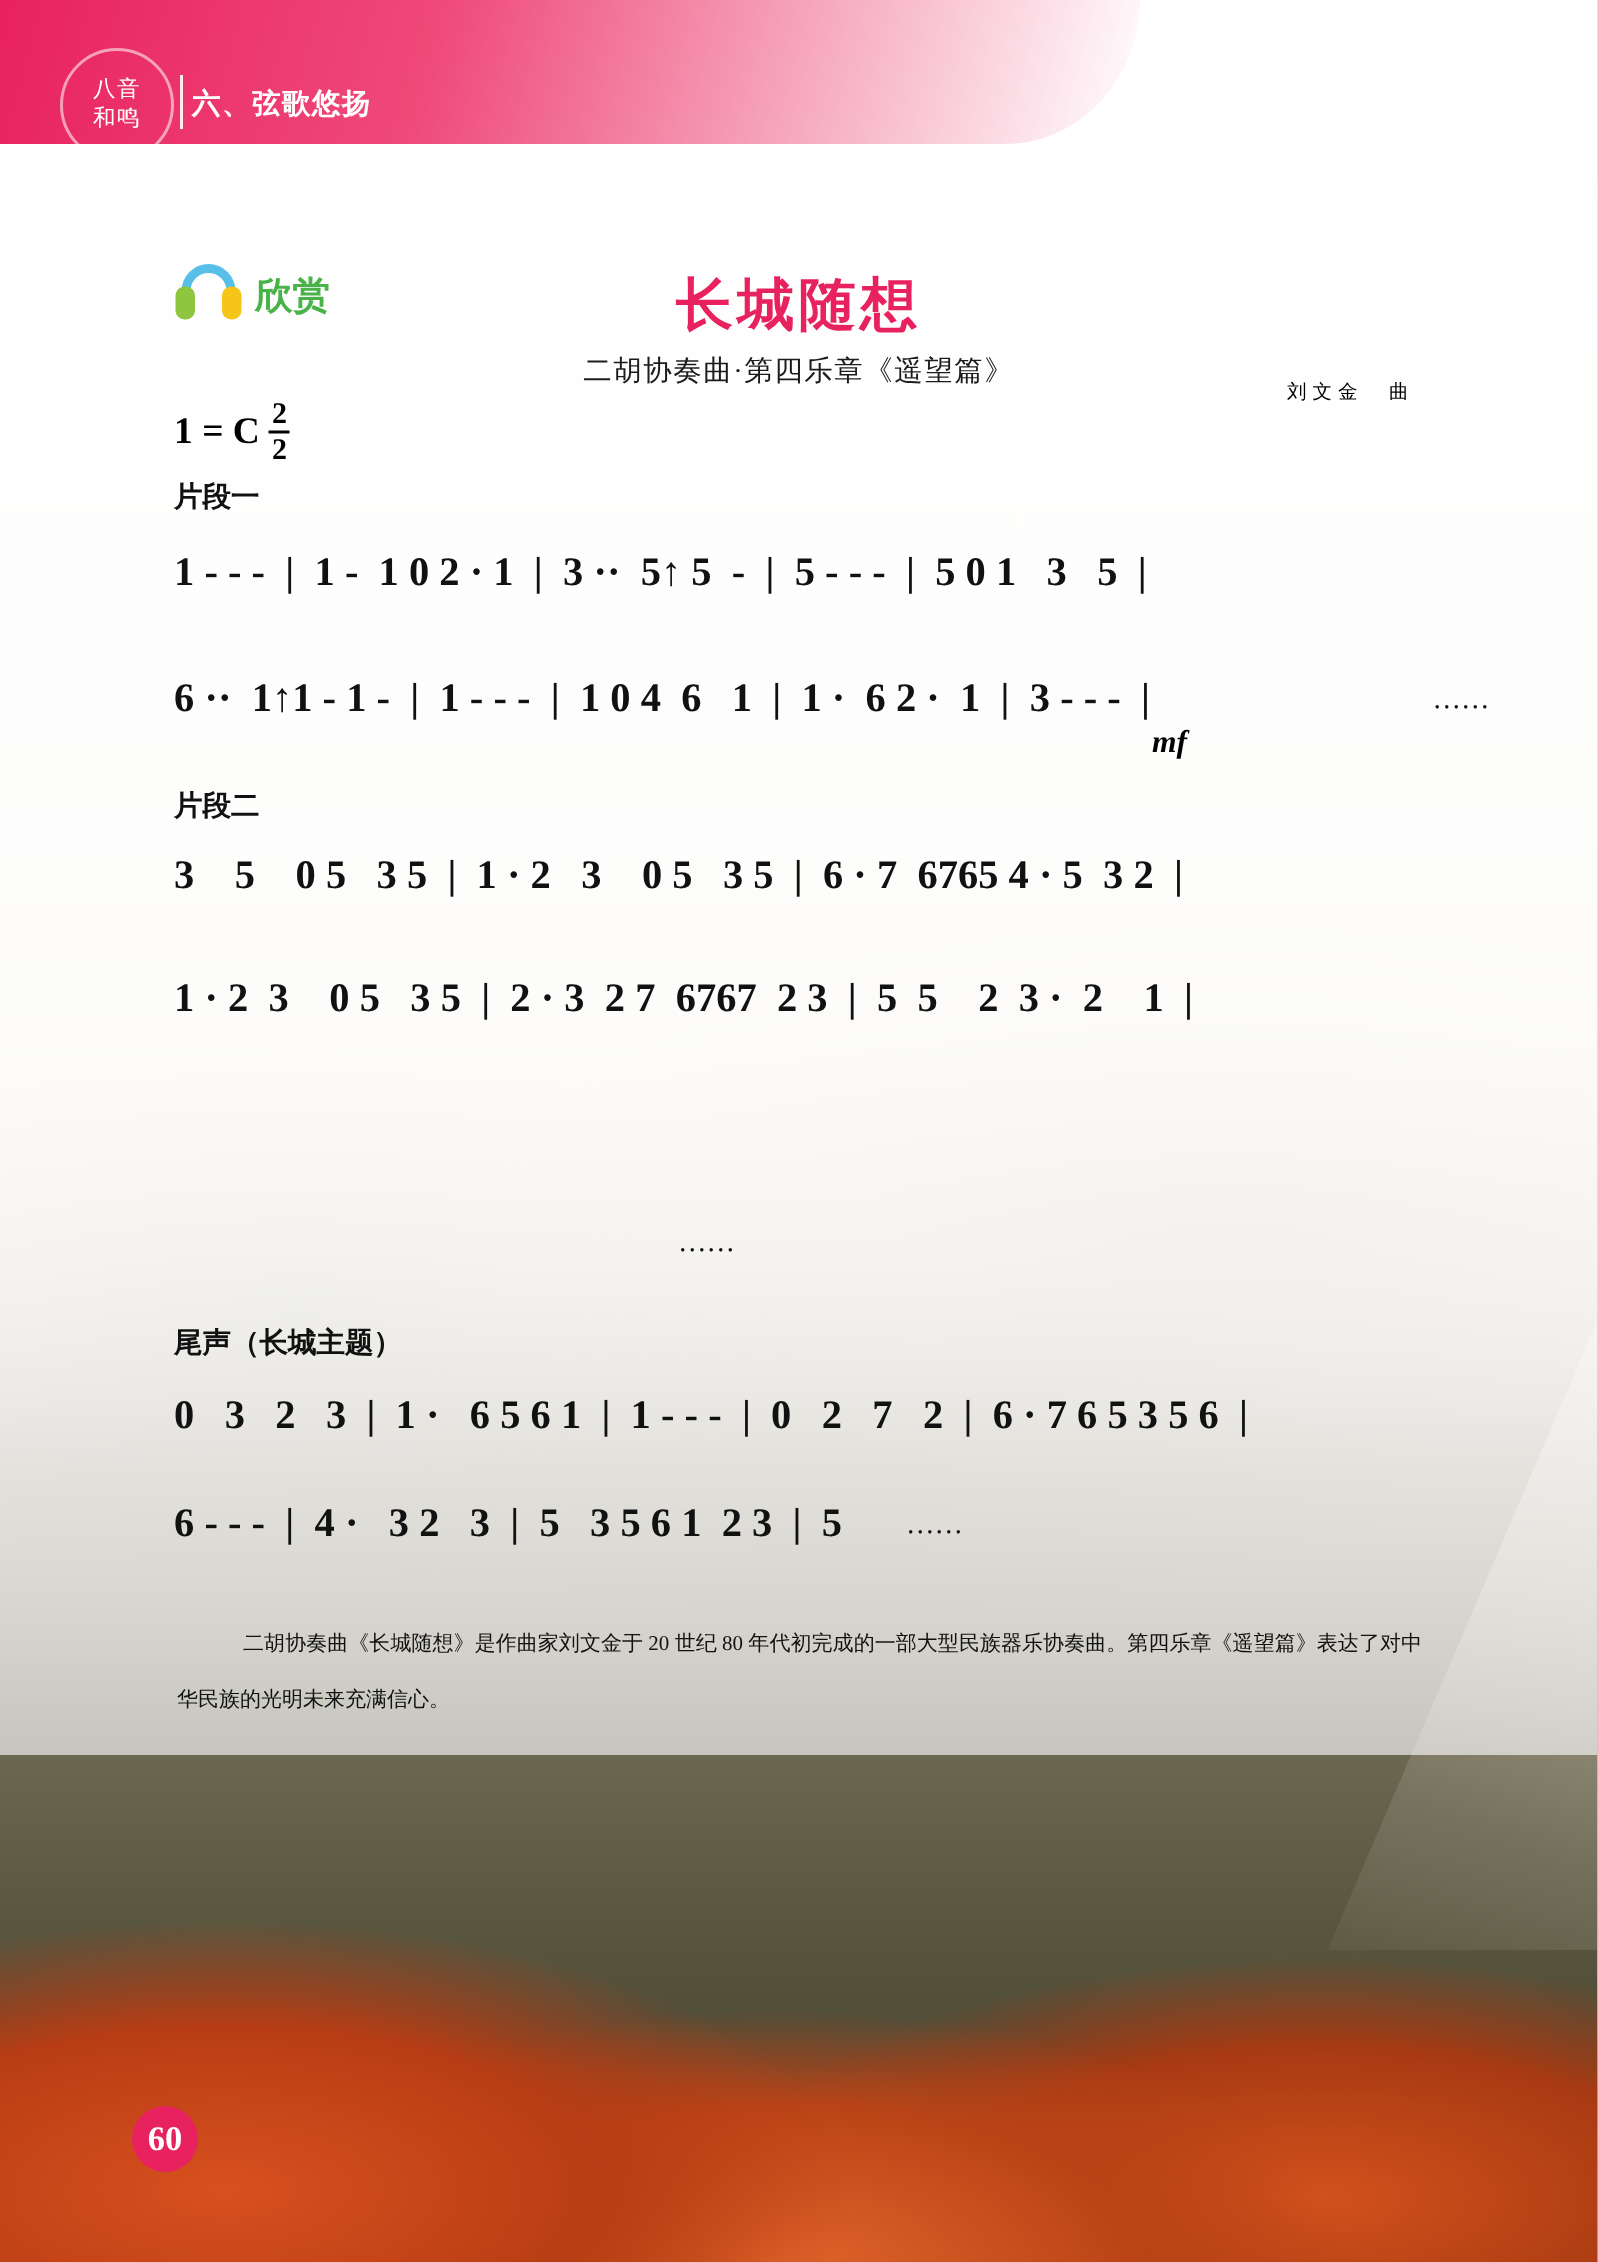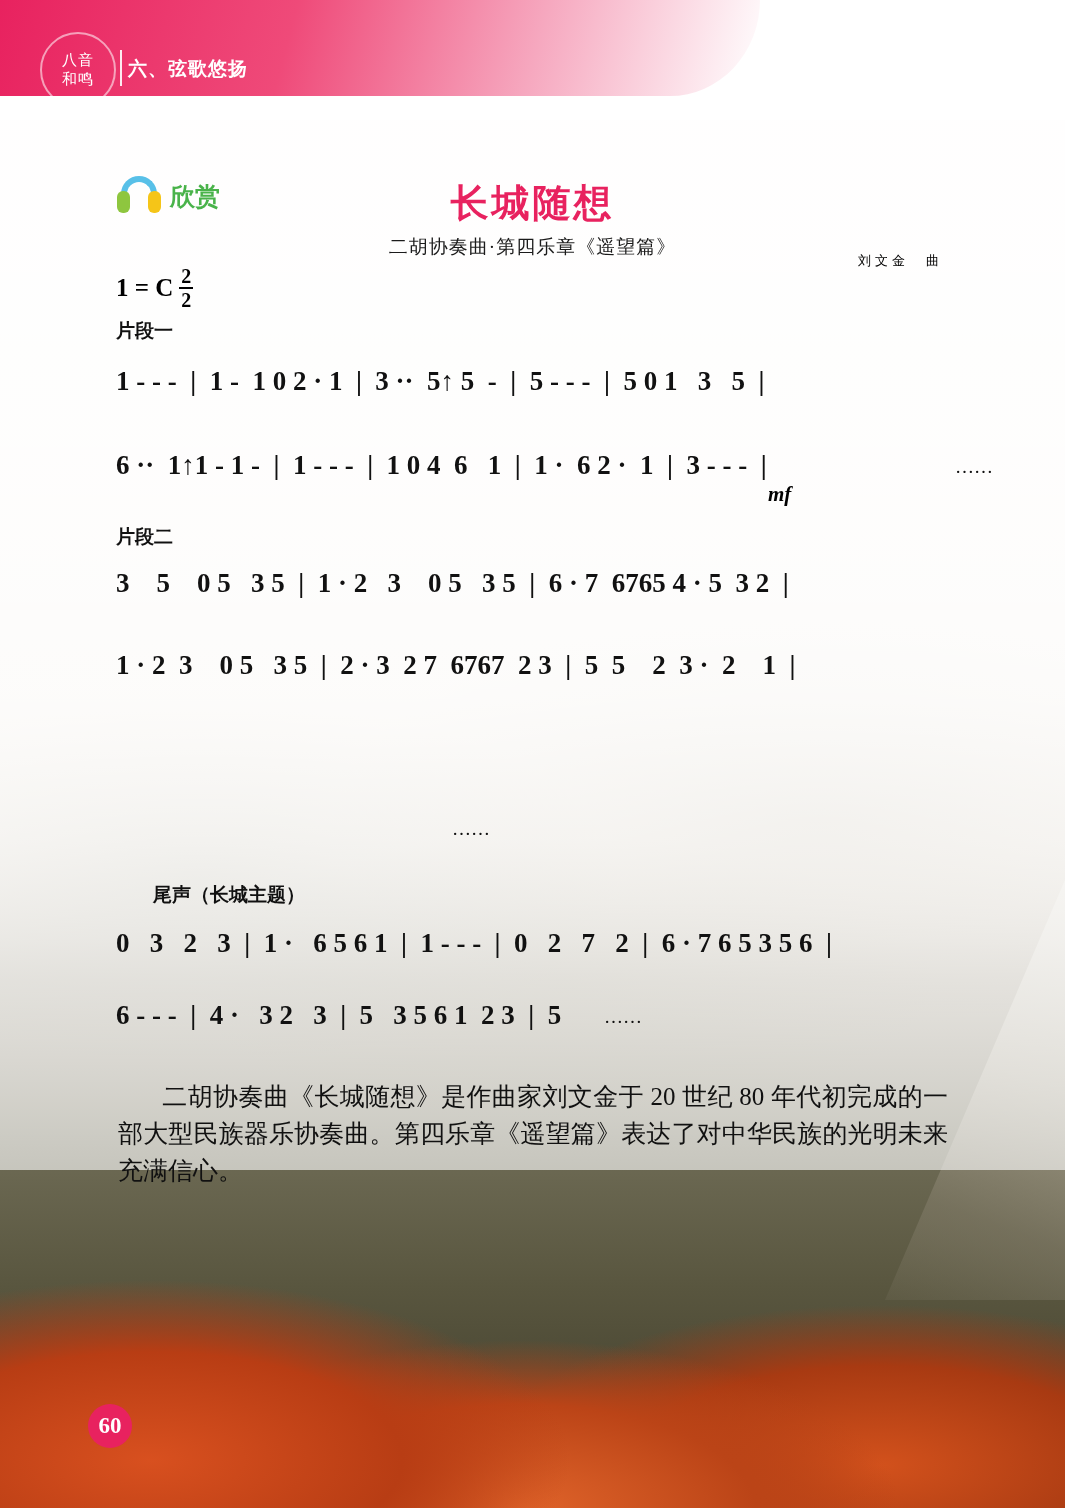--- a/index.html
+++ b/index.html
@@ -103,21 +103,21 @@
 
   .seg-label{position:absolute;font-size:19px;font-weight:bold;color:#111;}
 
   .staff-row{
     position:absolute;left:116px;font-family:"Liberation Serif",serif;
     font-size:27px;font-weight:bold;color:#111;white-space:pre;letter-spacing:0px;
   }
   .dyn{font-style:italic;font-weight:bold;font-size:21px;}
 
   .para{
-    position:absolute;left:118px;width:830px;font-size:25px;line-height:37px;color:#111;
+    position:absolute;left:118px;width:830px;font-size:14px;line-height:37px;color:#111;
     text-align:justify;
   }
   .para .indent{display:inline-block;width:44px;}
 
   .pagenum{
     position:absolute;left:88px;top:1404px;width:44px;height:44px;border-radius:50%;
     background:#e8225f;color:#fff;font-size:23px;font-weight:bold;
     display:flex;align-items:center;justify-content:center;
   }
 </style>
@@ -166,21 +166,21 @@
   <div class="staff-row" style="top:366px;">1 - - -  |  1 -  1 0 2 · 1  |  3 ··  5↑ 5  -  |  5 - - -  |  5 0 1   3   5  |</div>
   <div class="staff-row" style="top:450px;">6 ··  1↑1 - 1 -  |  1 - - -  |  1 0 4  6   1  |  1 ·  6 2 ·  1  |  3 - - -  |</div>
   <div class="staff-row tail" style="top:456px;left:955px;font-size:19px;font-weight:normal;">……</div>
   <div class="dyn" style="position:absolute;left:768px;top:482px;">mf</div>
 
   <div class="seg-label" style="left:116px;top:524px;">片段二</div>
   <div class="staff-row" style="top:568px;">3    5    0 5   3 5  |  1 · 2   3    0 5   3 5  |  6 · 7  6765 4 · 5  3 2  |</div>
   <div class="staff-row" style="top:650px;">1 · 2  3    0 5   3 5  |  2 · 3  2 7  6767  2 3  |  5  5    2  3 ·  2    1  |</div>
   <div class="staff-row tail" style="top:818px;left:452px;font-size:19px;font-weight:normal;">……</div>
 
-  <div class="seg-label" style="left:116px;top:882px;margin-left:37px;">尾声（长城主题）</div>
+  <div class="seg-label" style="left:116px;top:882px;">尾声（长城主题）</div>
   <div class="staff-row" style="top:928px;">0   3   2   3  |  1 ·   6 5 6 1  |  1 - - -  |  0   2   7   2  |  6 · 7 6 5 3 5 6  |</div>
   <div class="staff-row" style="top:1000px;">6 - - -  |  4 ·   3 2   3  |  5   3 5 6 1  2 3  |  5</div>
   <div class="staff-row tail" style="top:1006px;left:604px;font-size:19px;font-weight:normal;">……</div>
 
   <div class="para" style="top:1078px;">
     <span class="indent"></span><span>二胡协奏曲《长城随想》是作曲家刘文金于 20 世纪 80 年代初完成的一部大型民族器乐协奏曲。第四乐章《遥望篇》表达了对中华民族的光明未来充满信心。</span>
   </div>
 
   <div class="pagenum">60</div>
 </div>

